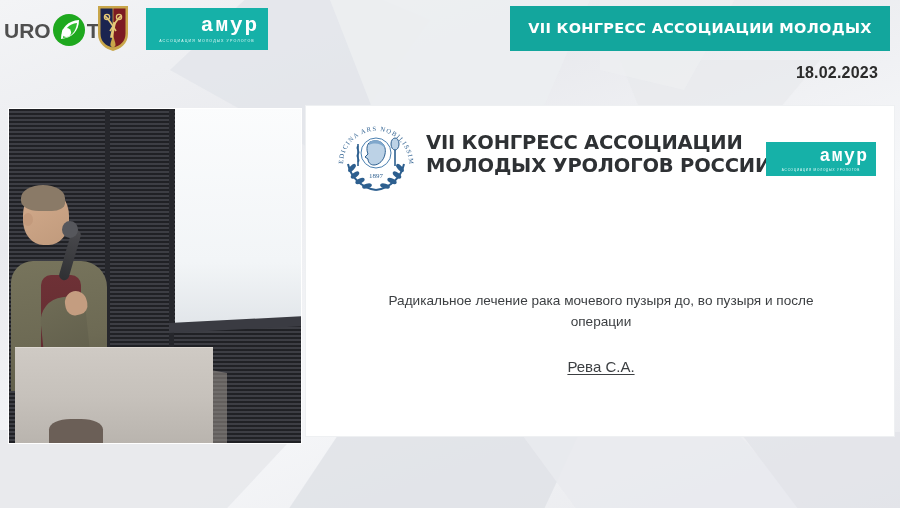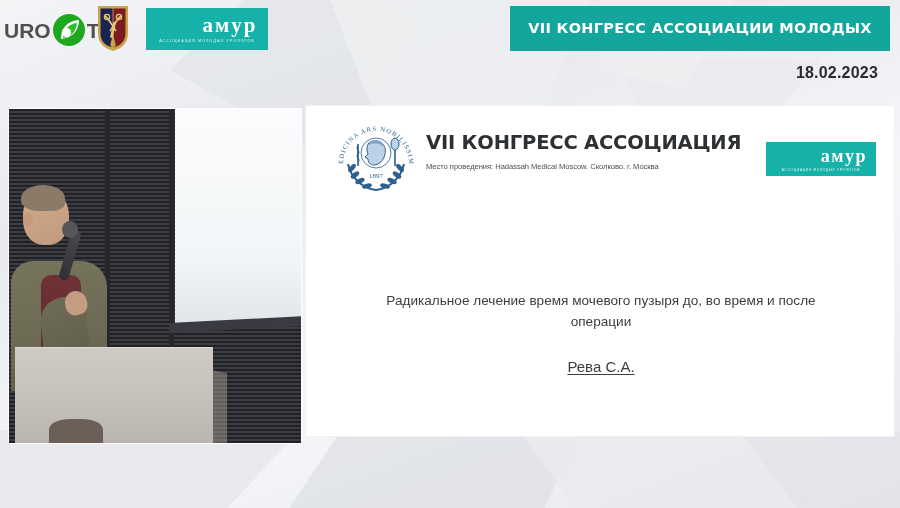--- a/index.html
+++ b/index.html
@@ -44,21 +44,21 @@
   .urotv-txt { font-size:21px; font-weight:700; color:#4f4f4f; letter-spacing:0px; line-height:1; }
   .urotv-mark { width:34px; height:34px; position:relative; }
 
   .logo-shield { position:absolute; top:4px; left:96px; width:34px; height:48px; }
 
   .logo-amur {
     position:absolute; top:8px; left:146px;
     width:122px; height:42px; background:#16b1a8;
     display:flex; flex-direction:column; align-items:center; justify-content:center;
   }
-  .amur-word { font-size:21px; font-weight:700; color:#ffffff; letter-spacing:2px; line-height:1; font-family:Liberation Serif, serif;margin-left:46px; }
+  .amur-word { font-size:21px; font-weight:700; color:#ffffff; letter-spacing:2px; line-height:1; font-family:Liberation Mono, monospace;margin-left:46px; }
   .amur-sub { font-size:3.6px; color:#e6fbf9; letter-spacing:1.1px; margin-top:3px; white-space:nowrap; }
 
   .title-banner {
     position:absolute; top:6px; left:510px; width:380px; height:45px;
     background:#13a69d; display:flex; 
     align-items:center; justify-content:center; text-align:center;
   }
   .title-banner span {
     display:block; color:#ffffff; font-weight:700; font-size:14.5px;
     letter-spacing:.3px; line-height:1.33; white-space:nowrap;
@@ -250,29 +250,29 @@
           <path d="M24 26 L24 48" stroke="#2d5f8f" stroke-width="1.6"></path>
           <path d="M24 28 C21 31 27 33 24 36 C21 39 27 41 24 44" stroke="#2d5f8f" stroke-width="1.4" fill="none"></path>
 
           <path d="M61 28 L61 48" stroke="#2d5f8f" stroke-width="1.6"></path>
           <ellipse cx="61" cy="26" rx="4" ry="6" fill="#bcd2e6" stroke="#2d5f8f" stroke-width="1"></ellipse>
           <text x="42" y="60" font-size="7" fill="#2d5f8f" text-anchor="middle" font-family="'Liberation Serif',serif">1897</text>
         </svg>
       </div>
 
       <div class="slide-title-block">
-        <span class="l">VII КОНГРЕСС АССОЦИАЦИЯ</span>
-        <div class="slide-venue">Место проведения: Hadassah Medical Moscow. Сколково. г. Москва</div>
+        <span class="l">VII КОНГРЕСС АССОЦИАЦИИ</span>
+        <span class="l">МОЛОДЫХ УРОЛОГОВ РОССИИ</span>
       </div>
 
       <div class="slide-amur">
         <span class="amur-word">амур</span>
         <span class="amur-sub">АССОЦИАЦИЯ МОЛОДЫХ УРОЛОГОВ</span>
       </div>
     </div>
 
     <div class="slide-body">
-      <div class="slide-body-title">Радикальное лечение время мочевого пузыря до, во время и после операции</div>
+      <div class="slide-body-title">Радикальное лечение рака мочевого пузыря до, во пузыря и после операции</div>
       <div class="slide-author">Рева С.А.</div>
     </div>
   </div>
 
 </div>
 
 </body></html>

